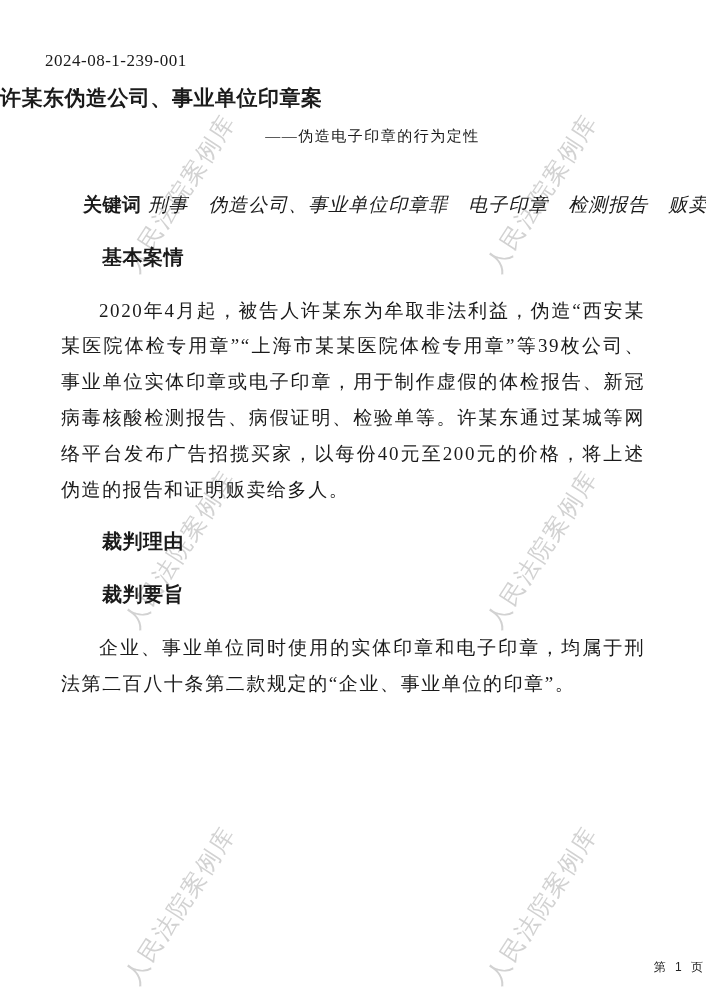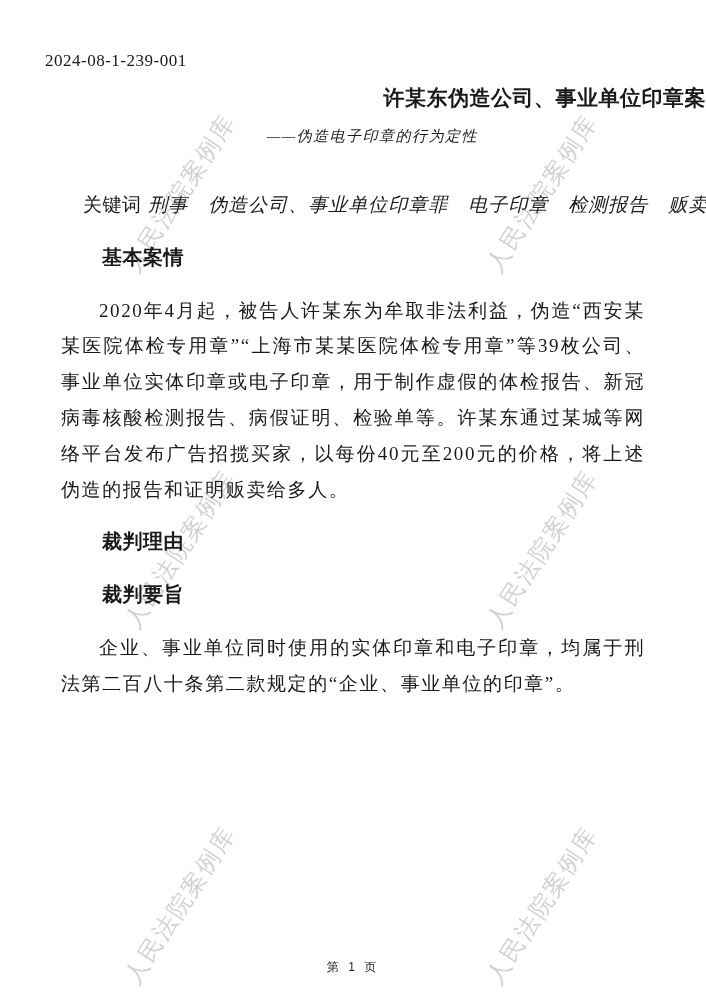--- a/index.html
+++ b/index.html
@@ -38,50 +38,49 @@
     position: absolute;
     left: 45px; top: 51px;
     font-size: 17px;
     letter-spacing: 0.5px;
   }
 
   .case-title {
     position: absolute;
     left: 0; right: 0; top: 84px;
     margin: 0;
-    text-align: right;
+    text-align: left;
     font-size: 21px;
     font-weight: bold;
     font-family: "Liberation Sans", "DejaVu Sans", sans-serif;
     letter-spacing: 0.5px;
   }
 
   .case-subtitle {
     position: absolute;
     left: 0; right: 0; top: 127px;
     text-align: center;
     font-size: 15px;
-    font-style: italic;
     letter-spacing: 1.5px;
     padding-left: 39px;
   }
 
   .content {
     position: absolute;
     left: 45px; right: 45px; top: 187px;
     font-size: 19px;
     line-height: 35.8px;
     letter-spacing: 1.6px;
     text-align: justify;
     text-justify: inter-character;
   }
 
   .kw-line { text-indent: 2em; white-space: nowrap; }
   .kw-label {
-    font-weight: normal;
+    font-weight: bold;
     font-style: normal;
     font-family: "Liberation Sans", "DejaVu Sans", sans-serif;
     letter-spacing: 0.5px;
   }
   .kw-terms { font-style: italic; margin-left: 0.35em; letter-spacing: 1px; }
 
   .section-heading {
     margin: 17px;
     font-size: 20px;
     font-weight: bold;
@@ -94,21 +93,21 @@
   .body-par {
     margin: 16px;
     text-indent: 2em;
     word-break: break-all;
     line-break: anywhere;
   }
 
   .page-footer {
     position: absolute;
     left: 0; right: 0; top: 959px;
-    text-align: center;
+    text-align: right;
     font-size: 12px;
     letter-spacing: 3px;
     font-family: "Liberation Sans", "DejaVu Sans", sans-serif;
     color: #222222;
   }
 </style>
 </head>
 <body>
 
 <div class="page">

